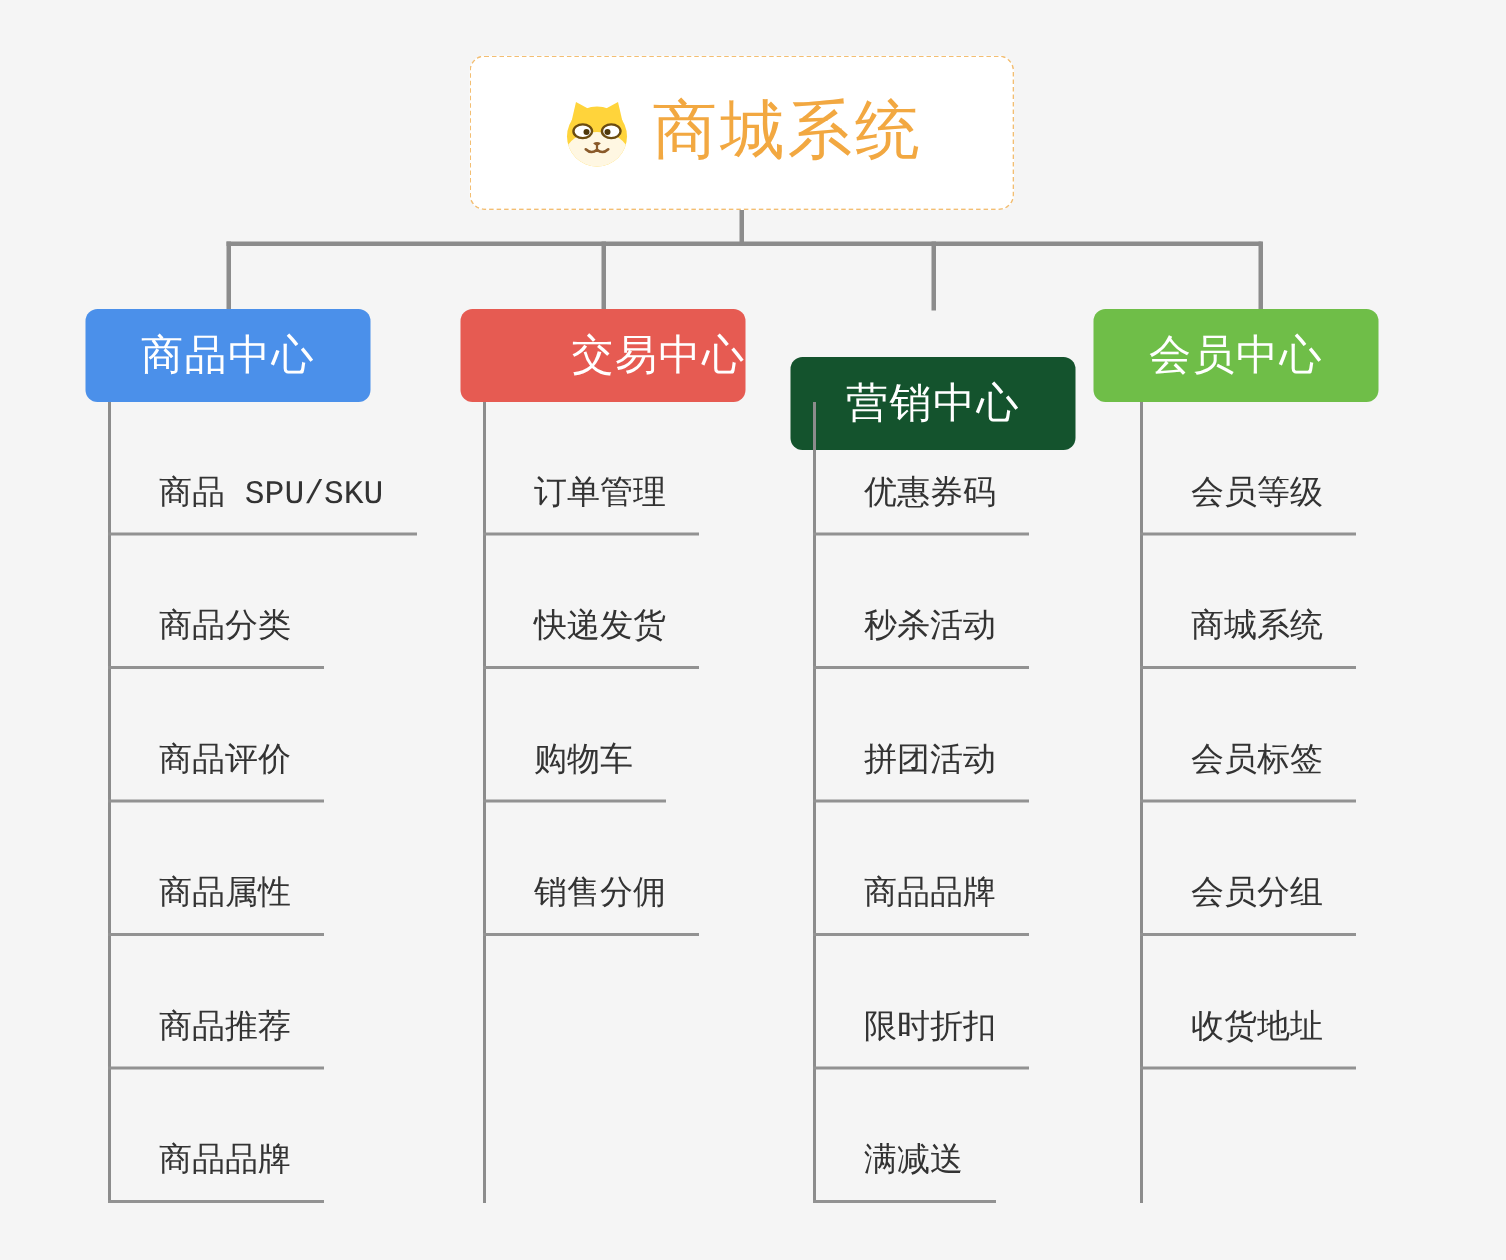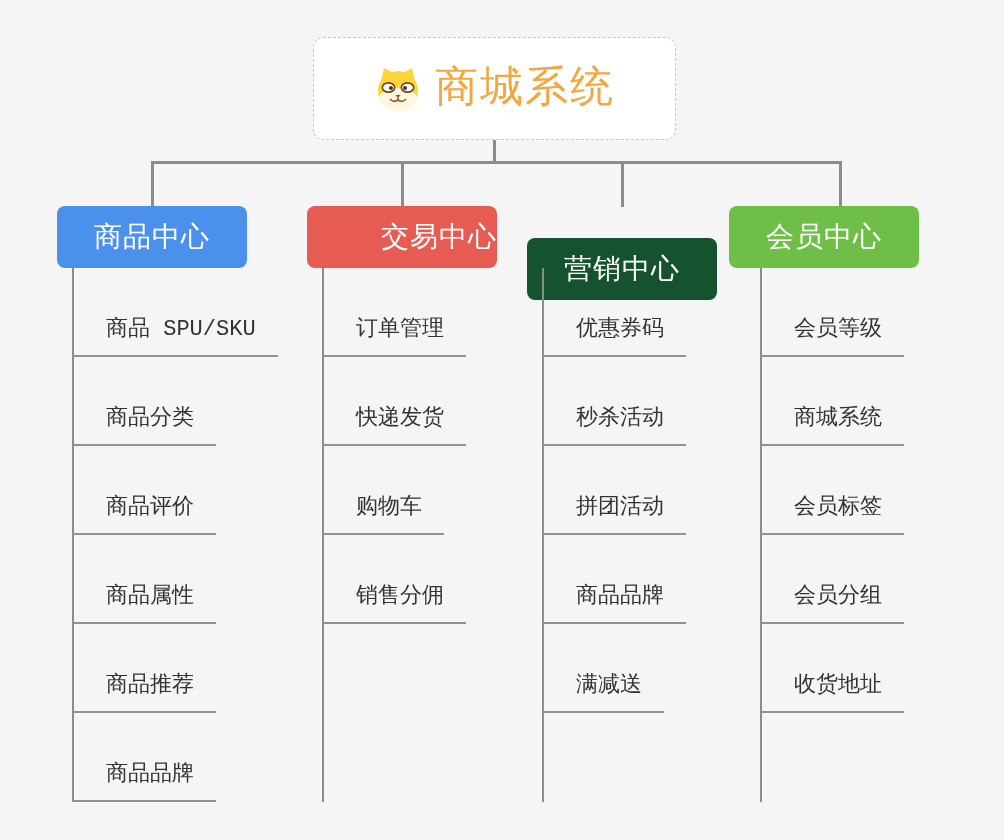--- a/index.html
+++ b/index.html
@@ -137,20 +137,21 @@
       <div class="connector" style="left: 620.5px; top: 161px; width: 3px; height: 46px;"></div>
       <div class="branch-header" style="left: 527px; background: #14532d; margin-top: 32px;">
         <span>营销中心</span>
       </div>
       <div class="connector" style="left: 542px; top: 268px; width: 2px; height: 534px;"></div>
       <div class="children" style="left: 542px;">
         <div class="child-topic">优惠券码</div>
         <div class="child-topic">秒杀活动</div>
         <div class="child-topic">拼团活动</div>
         <div class="child-topic">商品品牌</div>
+        <div class="child-topic">限时折扣</div>
         <div class="child-topic">满减送</div>
       </div>
       <div class="connector" style="left: 838.5px; top: 161px; width: 3px; height: 46px;"></div>
       <div class="branch-header" style="left: 729px; background: rgb(111, 190, 72);">
         <span>会员中心</span>
       </div>
       <div class="connector" style="left: 760px; top: 268px; width: 2px; height: 534px;"></div>
       <div class="children" style="left: 760px;">
         <div class="child-topic">会员等级</div>
         <div class="child-topic">商城系统</div>

